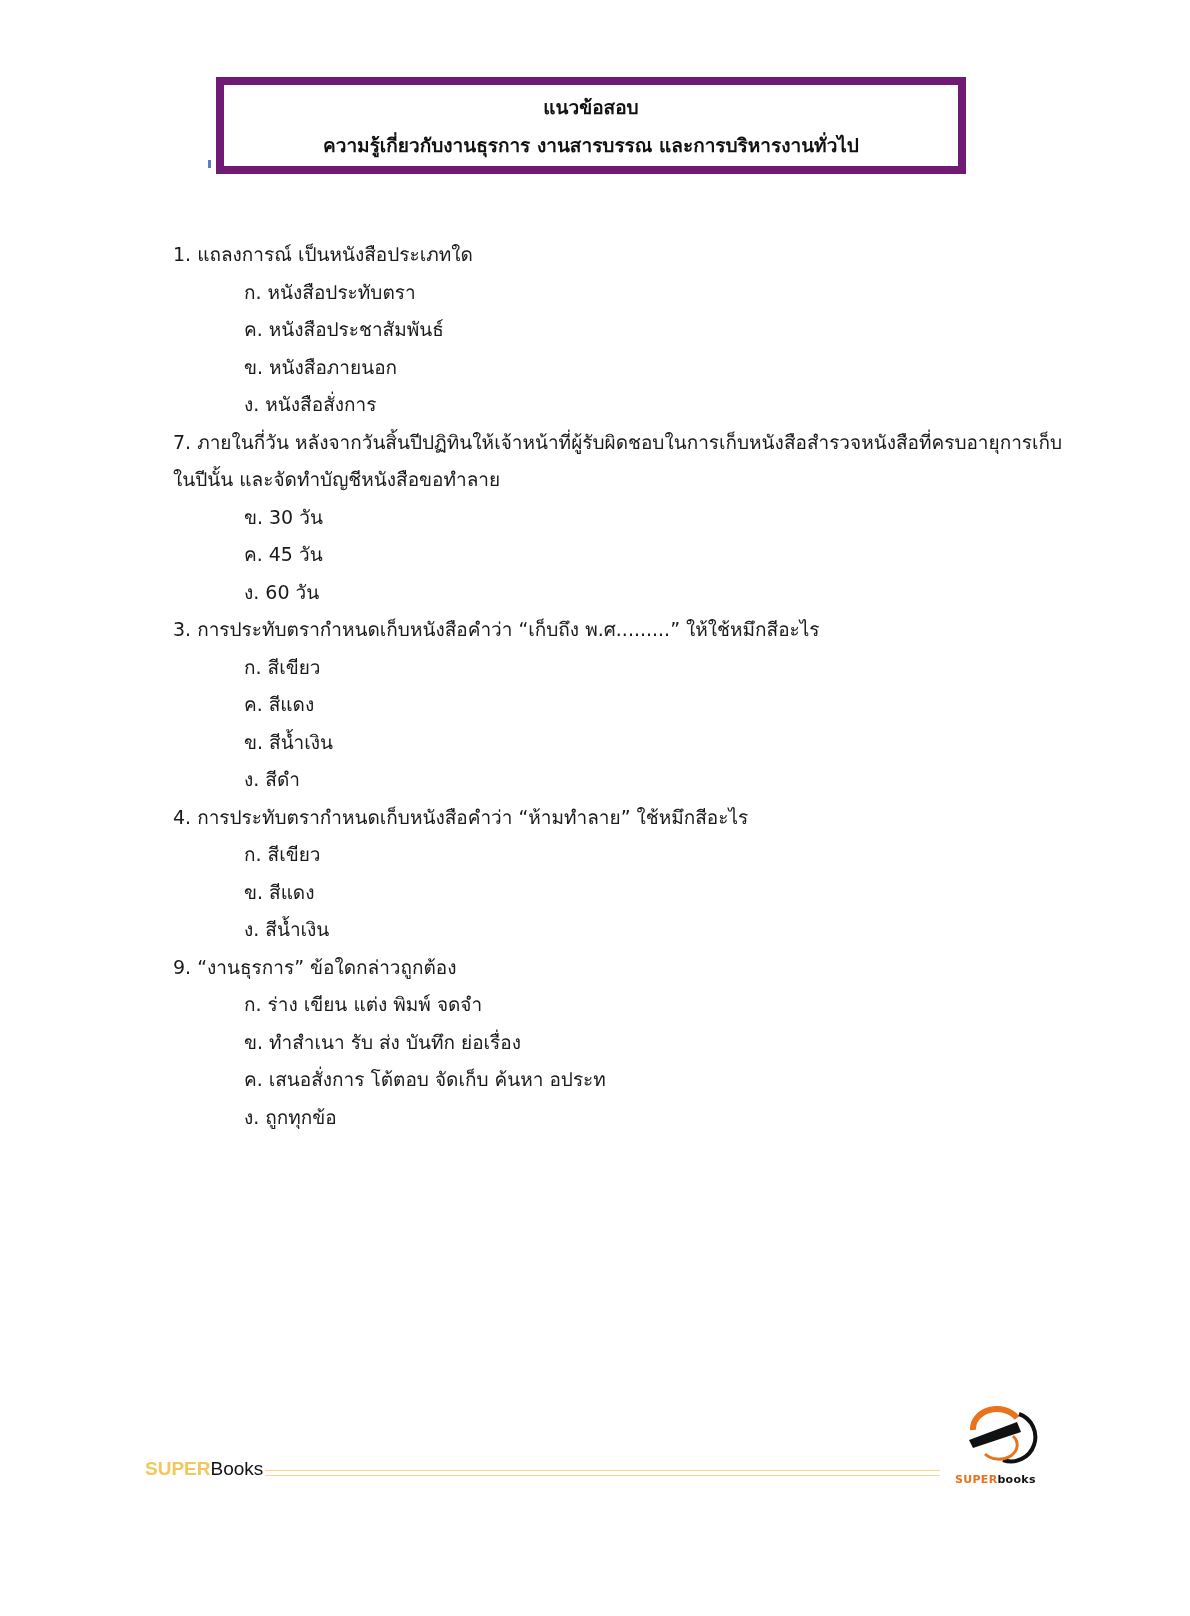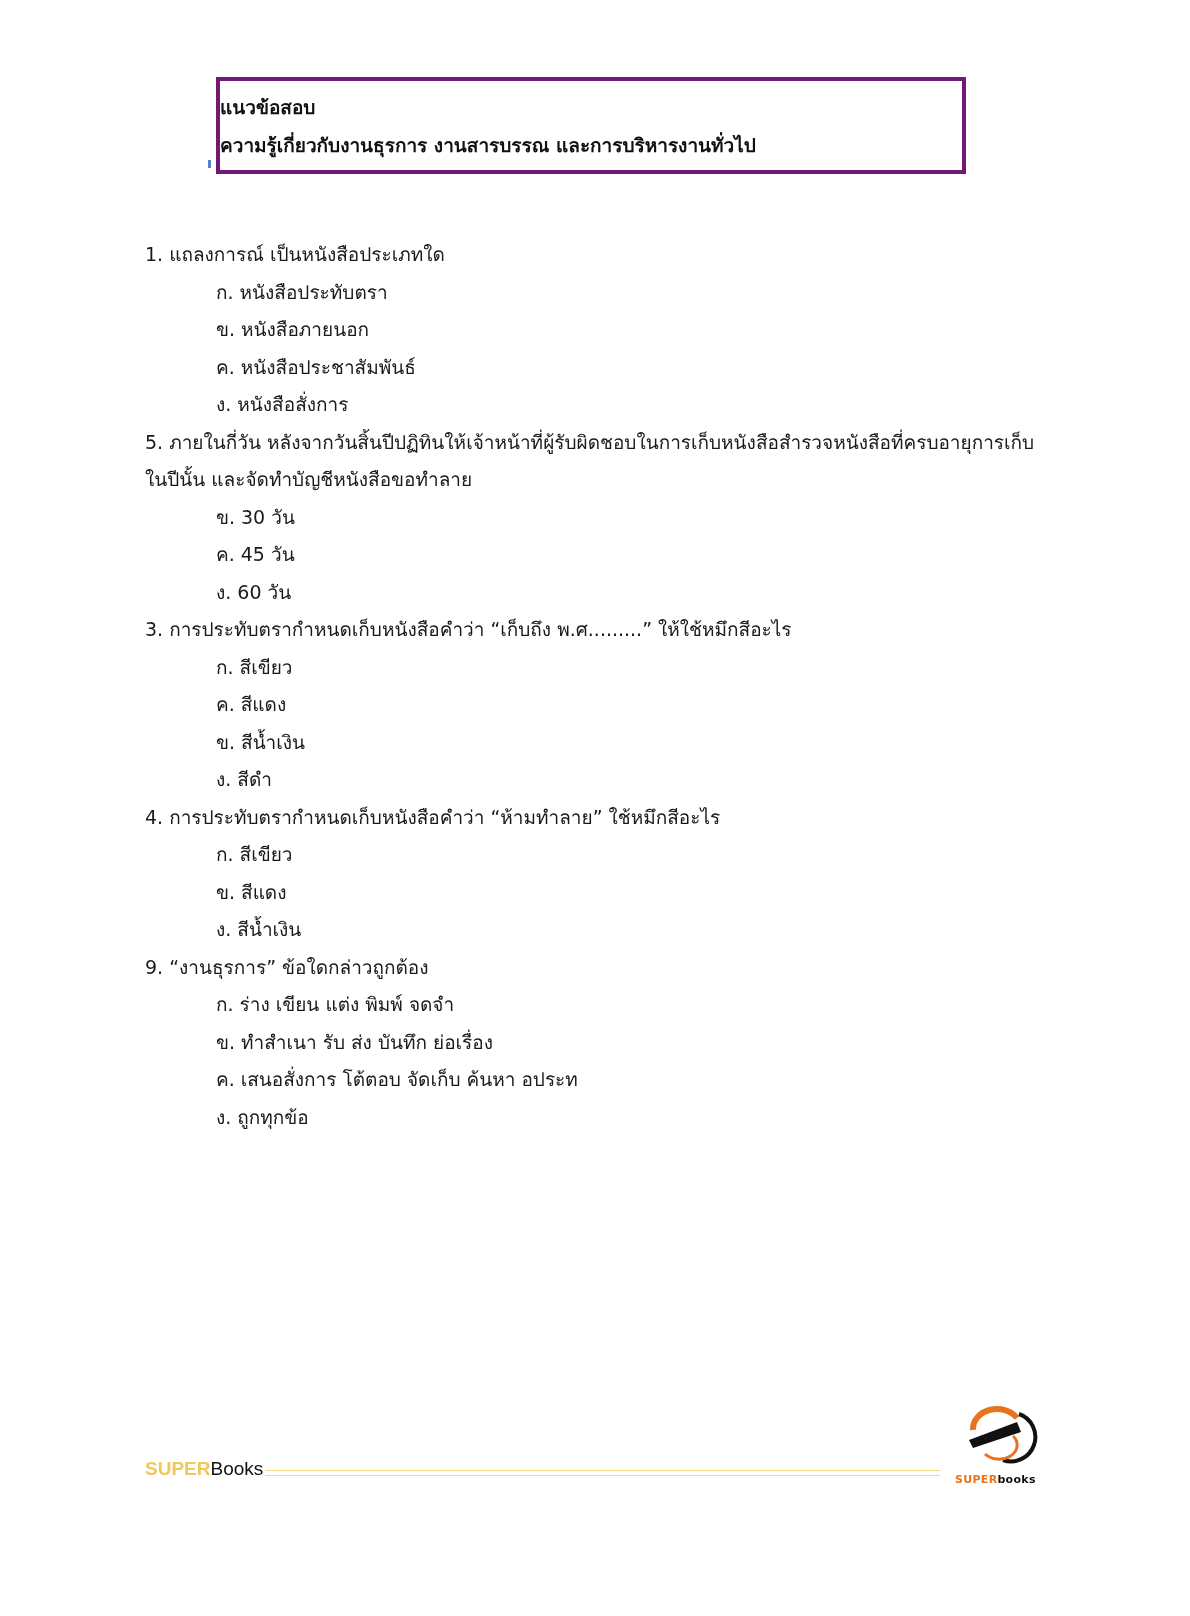--- a/index.html
+++ b/index.html
@@ -3,34 +3,34 @@
   <meta charset="utf-8">
   <style>
     html, body { margin: 0; padding: 0; background: #ffffff; }
     body {
       width: 1190px; height: 1616px; position: relative; overflow: hidden;
       font-family: "DejaVu Sans", "Liberation Sans", sans-serif;
       color: #1a1a1a;
     }
     .title-box {
       position: absolute; left: 216px; top: 77px; width: 750px; height: 97px;
-      border: 4px solid #701a75; box-sizing: border-box;
-      display: flex; flex-direction: column; justify-content: center;
+      border: 8px solid #701a75; box-sizing: border-box;
+      display: flex; flex-direction: column; align-items: center; justify-content: center;
     }
     .title-line {
       font-size: 19px; font-weight: bold; line-height: 38px; color: #111;
     }
     .box-marker {
       position: absolute; left: 208px; top: 160px; width: 3px; height: 8px; background: #5b7fc0;
     }
     .questions {
       position: absolute; left: 145px; top: 236px; width: 900px;
     }
     .q-line, .opt-line {
-      font-size: 19px; line-height: 37.5px; white-space: nowrap; height: 37.5px;
+      font-size: 19px; line-height: 37.5px; white-space: nowrap; height: 37.5px; margin-left: 28px;
     }
     .q-line.wrap { white-space: normal; height: auto; width: 895px; }
     .opt-line { padding-left: 71px; }
     .opt-letter { margin-right: 6px; }
     .footer {
       position: absolute; left: 145px; top: 1458px; display: flex; align-items: center;
     }
     .brand-super { color: #f2c75c; font-family: "Liberation Sans", sans-serif; font-size: 19px; font-weight: bold; }
     .brand-books { color: #111; font-family: "Liberation Sans", sans-serif; font-size: 19px; }
     .footer-rule {
@@ -53,25 +53,25 @@
 <div class="title-box">
   <div class="title-line">แนวข้อสอบ</div>
   <div class="title-line">ความรู้เกี่ยวกับงานธุรการ งานสารบรรณ และการบริหารงานทั่วไป</div>
 </div>
 <div class="box-marker"></div>
 
 <div class="questions">
 
   <div class="q-line">1. แถลงการณ์ เป็นหนังสือประเภทใด</div>
   <div class="opt-line"><span class="opt-letter">ก.</span><span>หนังสือประทับตรา</span></div>
+  <div class="opt-line"><span class="opt-letter">ค.</span><span>หนังสือประชาสัมพันธ์</span></div>
   <div class="opt-line"><span class="opt-letter">ข.</span><span>หนังสือภายนอก</span></div>
-  <div class="opt-line"><span class="opt-letter">ค.</span><span>หนังสือประชาสัมพันธ์</span></div>
   <div class="opt-line"><span class="opt-letter">ง.</span><span>หนังสือสั่งการ</span></div>
 
-  <div class="q-line wrap">5. ภายในกี่วัน หลังจากวันสิ้นปีปฏิทินให้เจ้าหน้าที่ผู้รับผิดชอบในการเก็บหนังสือสำรวจหนังสือที่ครบอายุการเก็บในปีนั้น และจัดทำบัญชีหนังสือขอทำลาย</div>
+  <div class="q-line wrap">7. ภายในกี่วัน หลังจากวันสิ้นปีปฏิทินให้เจ้าหน้าที่ผู้รับผิดชอบในการเก็บหนังสือสำรวจหนังสือที่ครบอายุการเก็บในปีนั้น และจัดทำบัญชีหนังสือขอทำลาย</div>
   <div class="opt-line"><span class="opt-letter">ข.</span><span>30 วัน</span></div>
   <div class="opt-line"><span class="opt-letter">ค.</span><span>45 วัน</span></div>
   <div class="opt-line"><span class="opt-letter">ง.</span><span>60 วัน</span></div>
 
   <div class="q-line">3. การประทับตรากำหนดเก็บหนังสือคำว่า “เก็บถึง พ.ศ.........” ให้ใช้หมึกสีอะไร</div>
   <div class="opt-line"><span class="opt-letter">ก.</span><span>สีเขียว</span></div>
   <div class="opt-line"><span class="opt-letter">ค.</span><span>สีแดง</span></div>
   <div class="opt-line"><span class="opt-letter">ข.</span><span>สีน้ำเงิน</span></div>
   <div class="opt-line"><span class="opt-letter">ง.</span><span>สีดำ</span></div>
 

